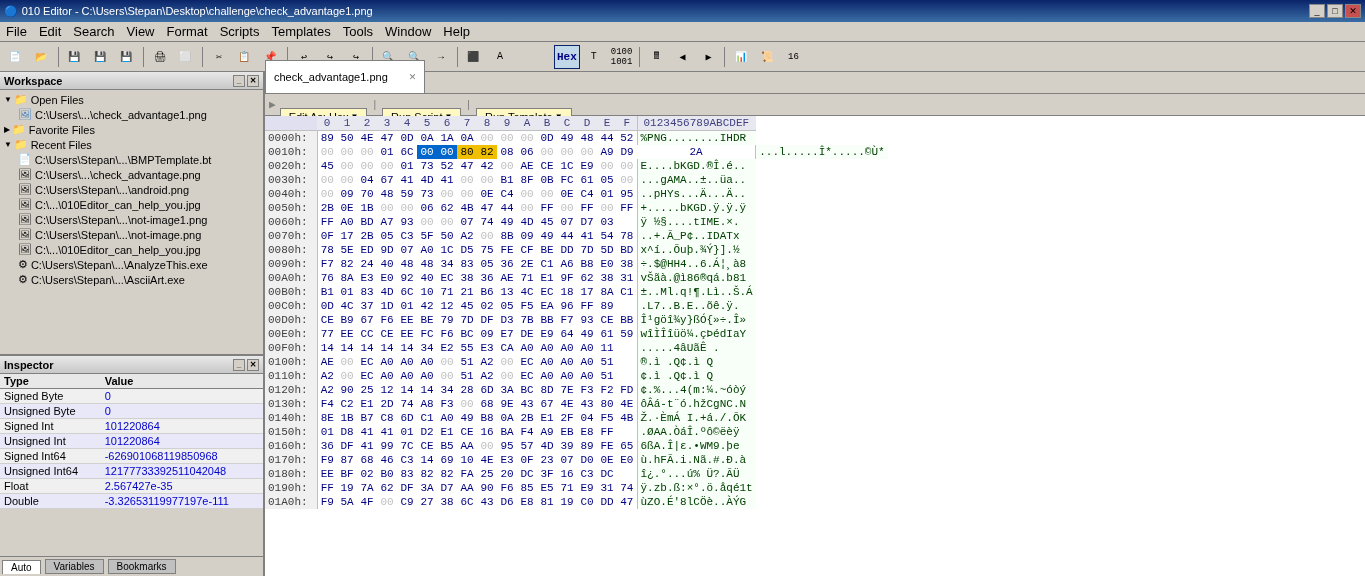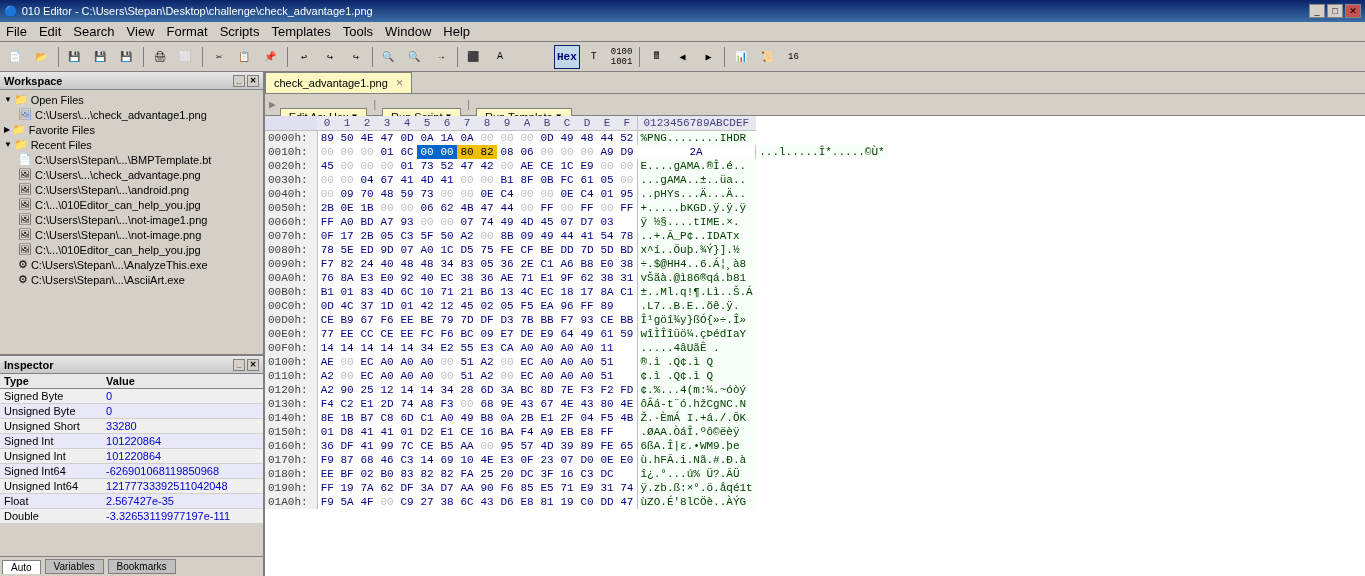--- a/index.html
+++ b/index.html
@@ -192,28 +192,28 @@
 
     
     #file-tabs {
       height: 22px;
       background: #d4d0c8;
       display: flex;
       align-items: flex-end;
       border-bottom: 1px solid #808080;
     }
     .file-tab {
-      padding: 10px 8px;
-      background: #fef9c3;
+      padding: 16px 8px;
+      background: #ffffff;
       border: 1px solid #808080;
       border-bottom: none;
       font-family: 'Segoe UI', Arial, sans-serif;
       font-size: 11px;
       cursor: pointer;
-      display: flex; align-items: center; gap: 8px;
+      display: flex; align-items: center; gap: 21px;
       height: 18px;
     }
 
     
     #action-bar {
       height: 22px;
       background: #d4d0c8;
       display: flex;
       align-items: center;
       padding: 0 4px;
@@ -426,24 +426,20 @@
           <tbody id="inspector-tbody">
           <tr>
                 <td>Signed Byte</td>
                 <td class="val-blue">0</td>
               </tr>
               <tr>
                 <td>Unsigned Byte</td>
                 <td class="val-blue">0</td>
               </tr>
               <tr>
-                <td>Unsigned Short</td>
-                <td class="val-blue">33280</td>
-              </tr>
-              <tr>
                 <td>Signed Int</td>
                 <td class="val-blue">101220864</td>
               </tr>
               <tr>
                 <td>Unsigned Int</td>
                 <td class="val-blue">101220864</td>
               </tr>
               <tr>
                 <td>Signed Int64</td>
                 <td class="val-blue">-626901068119850968</td>
@@ -575,21 +571,21 @@
               <td class="hex-cell">52</td>
               <td class="hex-cell">47</td>
               <td class="hex-cell">42</td>
               <td class="hex-cell zero">00</td>
               <td class="hex-cell">AE</td>
               <td class="hex-cell">CE</td>
               <td class="hex-cell">1C</td>
               <td class="hex-cell">E9</td>
               <td class="hex-cell zero">00</td>
               <td class="hex-cell zero">00</td>
-              <td class="ascii-cell ascii-col">E....gAMA.®Î.é..</td>
+              <td class="ascii-cell ascii-col">E....bKGD.®Î.é..</td>
             </tr>
             <tr>
               <td class="addr-cell">0030h:</td>
               <td class="hex-cell zero">00</td>
               <td class="hex-cell zero">00</td>
               <td class="hex-cell">04</td>
               <td class="hex-cell">67</td>
               <td class="hex-cell">41</td>
               <td class="hex-cell">4D</td>
               <td class="hex-cell">41</td>

